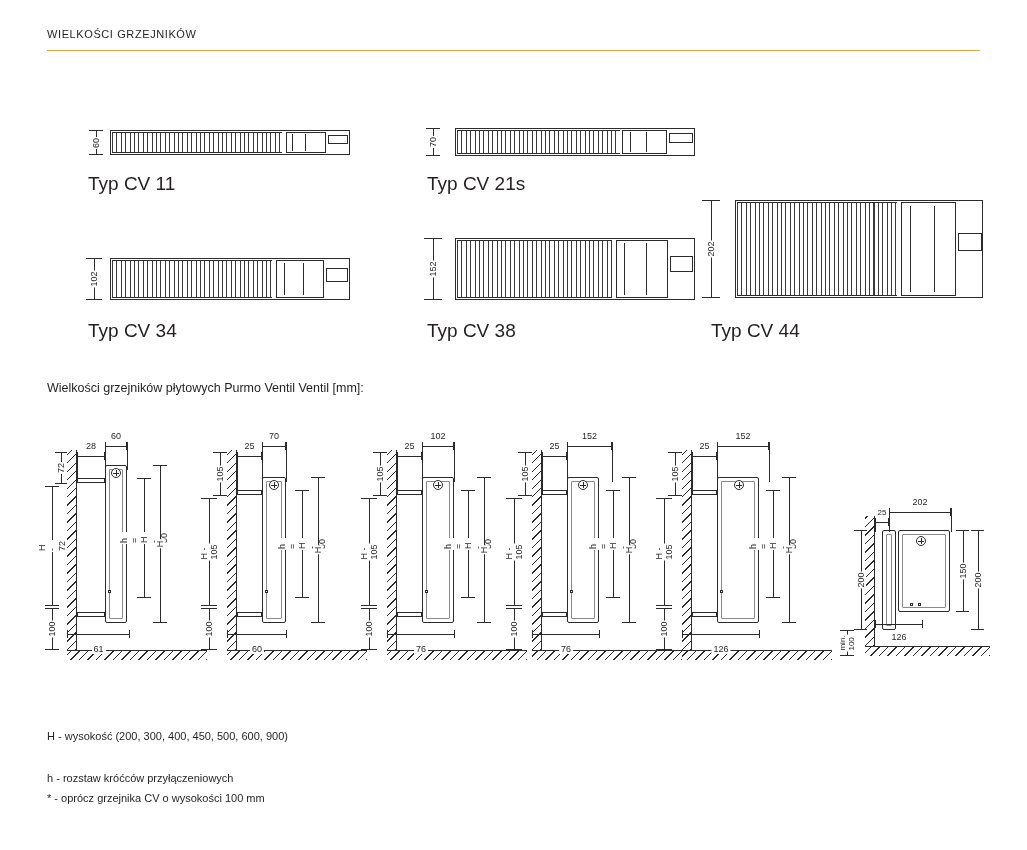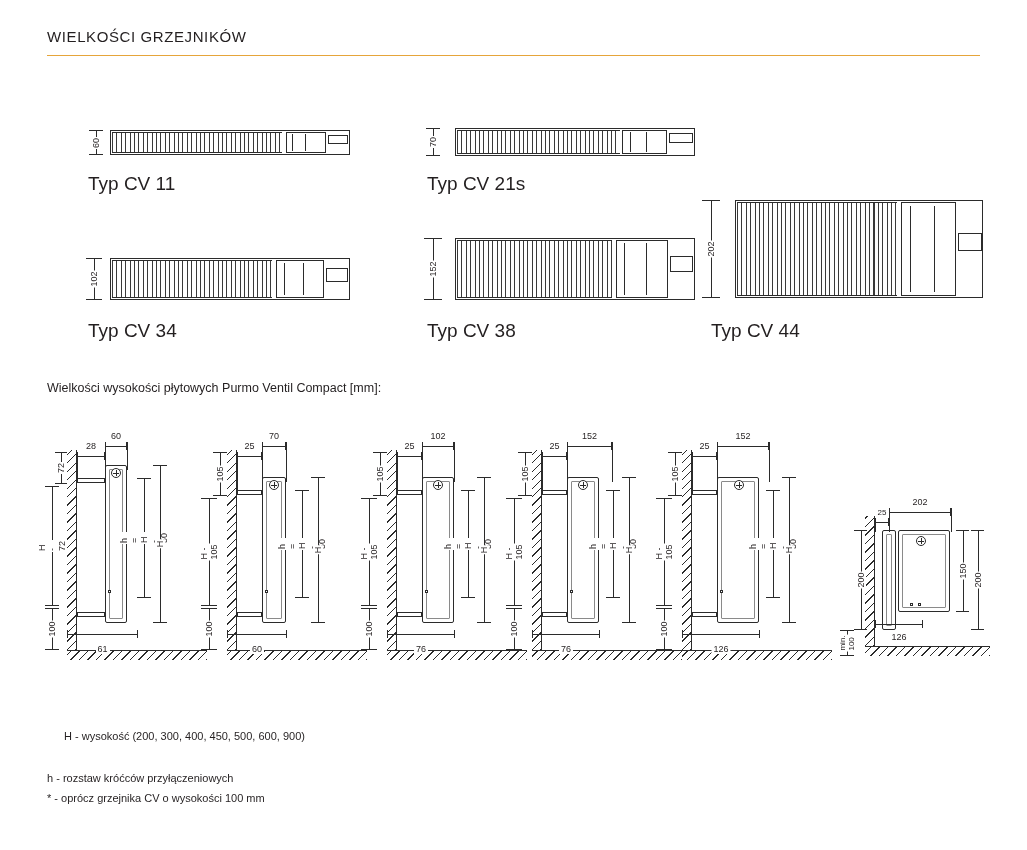--- a/index.html
+++ b/index.html
@@ -16,21 +16,21 @@
     overflow: hidden;
   }
 
   
   .page-header {
     position: absolute;
     left: 47px; top: 28px;
     width: 933px;
   }
   .page-header .title {
-    font-size: 15px;
+    font-size: 11px;
     letter-spacing: 0.6px;
     color: #231f20;
     padding-bottom: 10px;
   }
   .page-header .rule {
     height: 1px;
     background: #e6a53a;
     width: 100%;
   }
   .type-label {
@@ -234,21 +234,21 @@
     <div class="valvebox" style="left:228px; top:33px; width:24px; height:18px;"></div>
   </div>
   <div class="dimv" style="left:702px; top:200px; width:18px; height:98px;">
     <div class="line"></div>
       <div class="cap-t"></div>
       <div class="cap-b"></div>
     <div class="txt">202</div>
   </div>
   <div class="type-label" style="left:711px; top:320px;">Typ CV 44</div>
 
-  <div class="section-title" style="left:47px; top:381px;">Wielkości wysokości płytowych Purmo Ventil Compact [mm]:</div>
+  <div class="section-title" style="left:47px; top:381px;">Wielkości grzejników płytowych Purmo Ventil Ventil [mm]:</div>
 
   <div class="inst" style="left:47px; top:430px; width:160px; height:240px;">
 
     <div class="wallhatch" style="left:20px; top:20px; width:10px; height:200px;"></div>
     <div class="hatch" style="left:20px; top:220px; width:140px; height:10px;"></div>
 
     <div class="rad" style="left:58px; top:35px; width:22px; height:158px;">
       <div class="inner"></div>
     </div>
 
@@ -298,21 +298,21 @@
         <div class="cap-b"></div>
       <div class="txt">h = H - 50</div>
     </div>
     <div class="dimv" style="left:106px; top:35px; width:14px; height:158px;">
       <div class="line"></div>
         <div class="cap-t"></div>
         <div class="cap-b"></div>
       <div class="txt">H</div>
     </div>
 
-    <div class="dimh" style="left:20px; top:200px; width:71px; height:8px;">
+    <div class="dimh" style="left:20px; top:200px; width:63px; height:8px;">
       <div class="line"></div>
         <div class="cap-l"></div>
         <div class="cap-r"></div>
       <div class="txt" style="top:14px; transform:translate(-50%,0);">61</div>
     </div>
   </div>
 
   <div class="inst" style="left:207px; top:430px; width:160px; height:240px;">
     <div class="wallhatch" style="left:20px; top:20px; width:10px; height:200px;"></div>
     <div class="hatch" style="left:20px; top:220px; width:140px; height:10px;"></div>
@@ -621,17 +621,17 @@
     </div>
 
     <div class="dimh" style="left:35px; top:122px; width:48px; height:8px;">
       <div class="line"></div>
         <div class="cap-l"></div>
         <div class="cap-r"></div>
       <div class="txt" style="top:12px; transform:translate(-50%,0);">126</div>
     </div>
   </div>
 
-  <div class="legend-line" style="left:47px; top:730px;margin-left:17px;">H - wysokość (200, 300, 400, 450, 500, 600, 900)</div>
+  <div class="legend-line" style="left:47px; top:730px;">H - wysokość (200, 300, 400, 450, 500, 600, 900)</div>
   <div class="legend-line" style="left:47px; top:772px;">h - rozstaw króćców przyłączeniowych</div>
   <div class="legend-line" style="left:47px; top:792px;">* - oprócz grzejnika CV o wysokości 100 mm</div>
 
 </div>
 
 </body></html>

